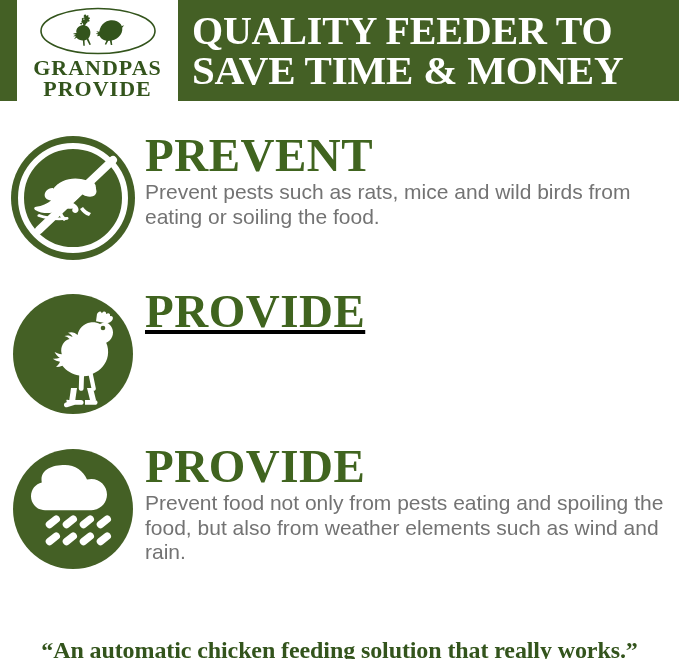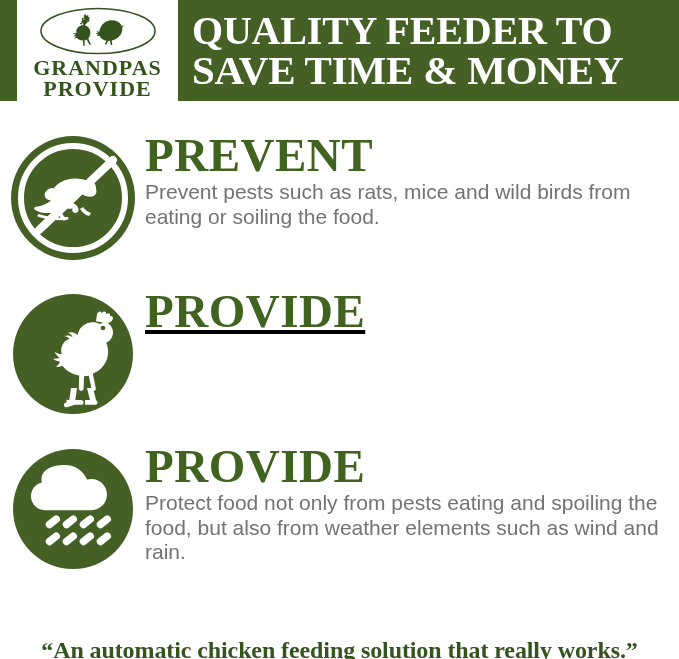--- a/index.html
+++ b/index.html
@@ -251,18 +251,18 @@
 
           <rect x="36" y="90" width="16" height="7.5" rx="3.7" transform="rotate(-38 44 94)"></rect>
           <rect x="53" y="90" width="16" height="7.5" rx="3.7" transform="rotate(-38 61 94)"></rect>
           <rect x="70" y="90" width="16" height="7.5" rx="3.7" transform="rotate(-38 78 94)"></rect>
           <rect x="87" y="90" width="16" height="7.5" rx="3.7" transform="rotate(-38 95 94)"></rect>
         </g>
       </svg>
     </div>
     <div class="feature-text">
       <div class="feature-title">PROVIDE</div>
-      <p class="feature-body">Protect food not only from pests eating and spoiling the food, but also from weather elements such as wind and rain.</p>
+      <p class="feature-body">Prevent food not only from pests eating and spoiling the food, but also from weather elements such as wind and rain.</p>
     </div>
   </div>
 </div>
 
 <div class="tagline">“An automatic chicken feeding solution that really works.”</div>
 
 </body></html>

